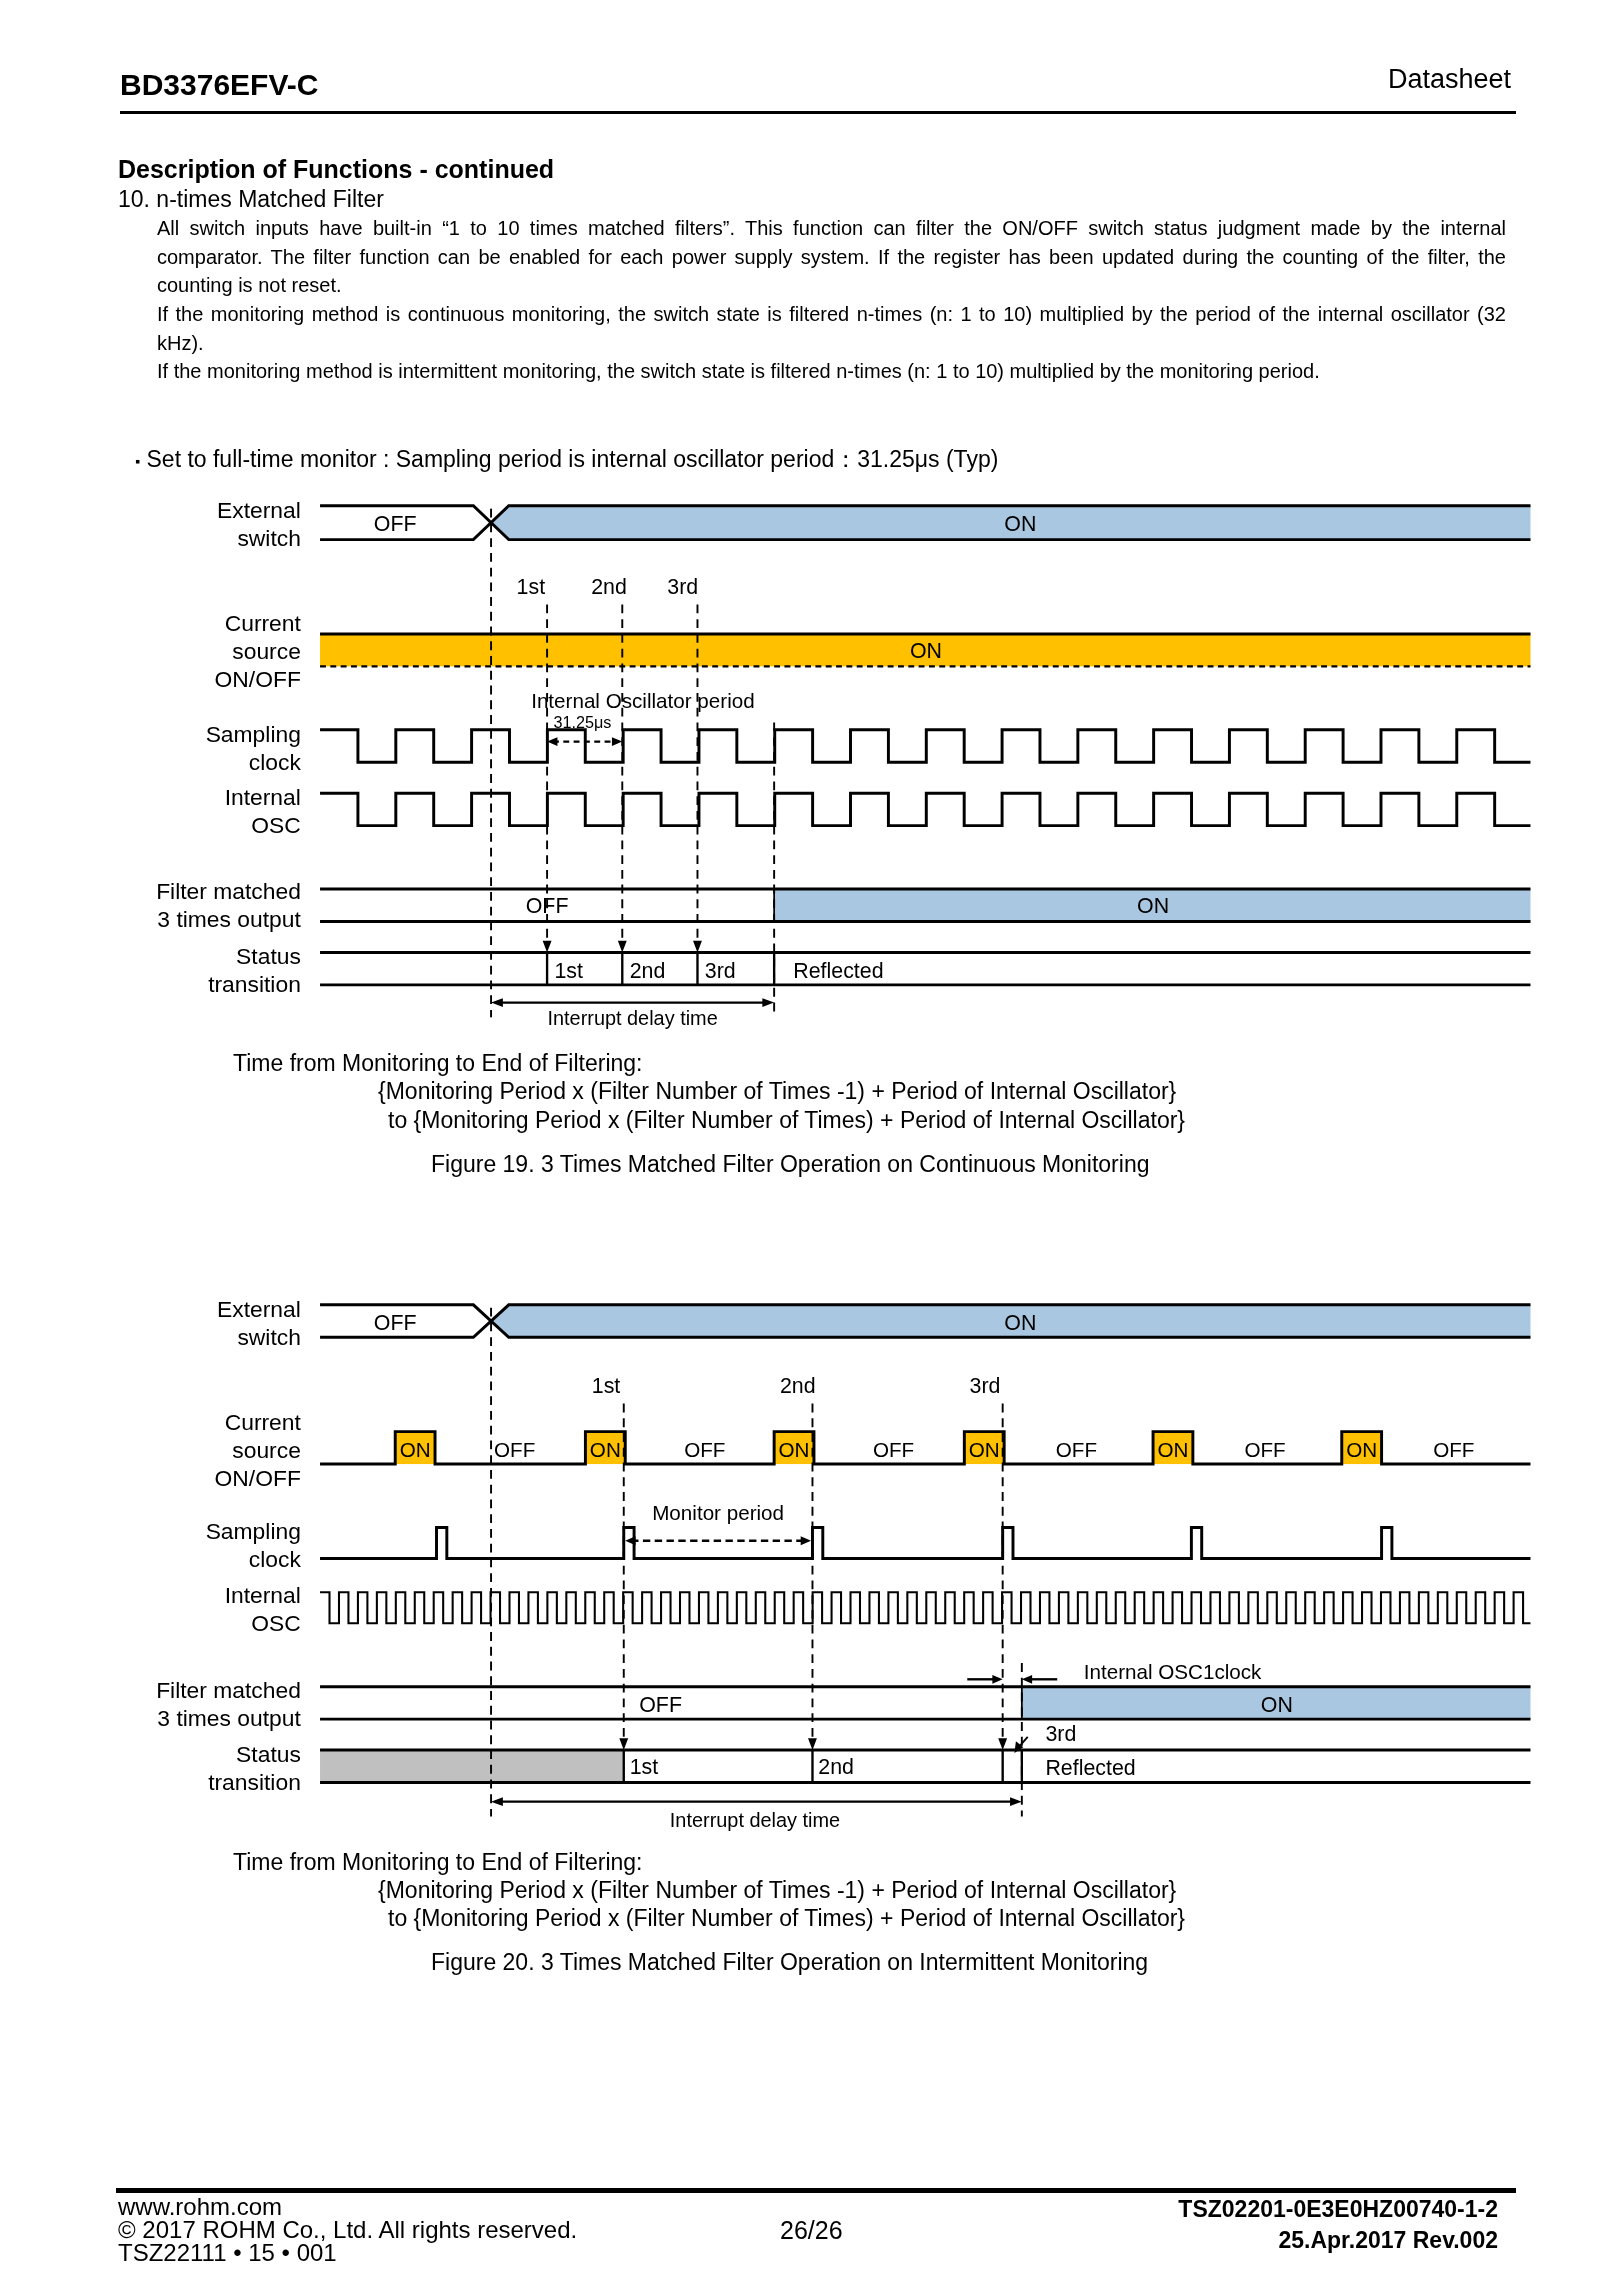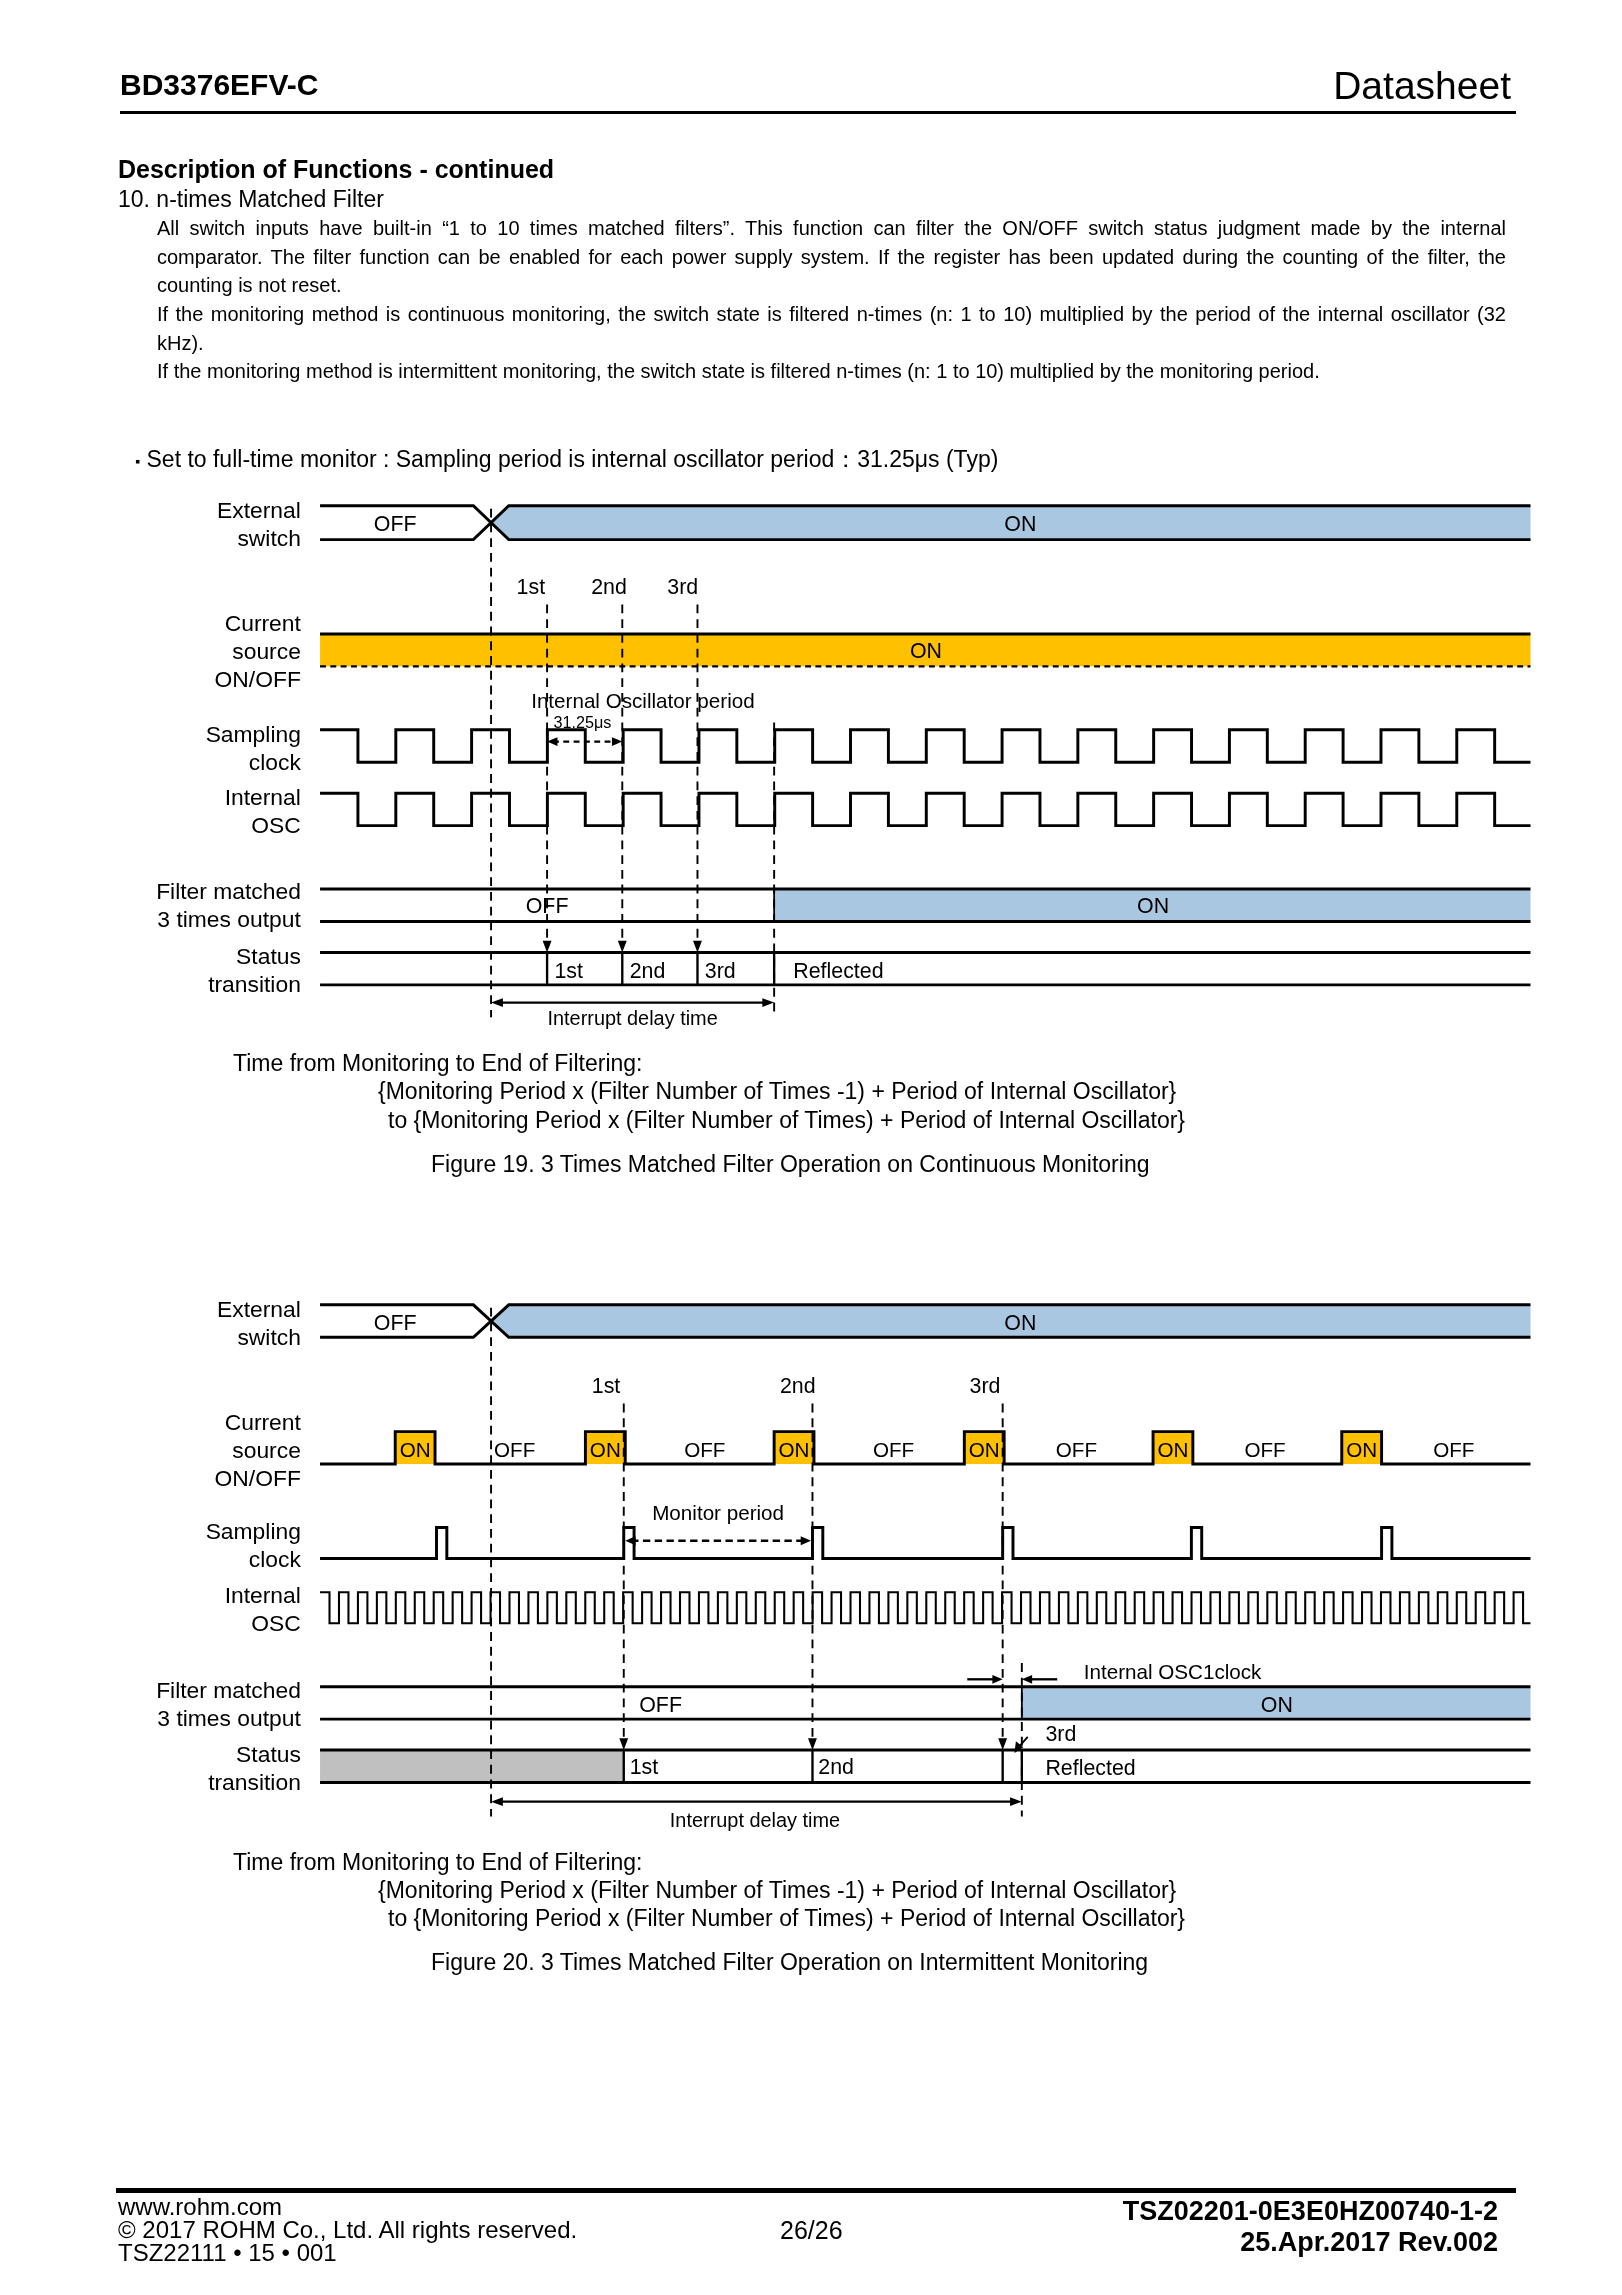--- a/index.html
+++ b/index.html
@@ -1,34 +1,34 @@
 <!DOCTYPE html>
 <html style="font-size:10.5px"><head>
 <meta charset="utf-8">
 <style>
   html, body { margin: 0; padding: 0; background: #ffffff; }
   body { width: 1622px; height: 2295px; position: relative; overflow: hidden;
          font-family: "Liberation Sans", sans-serif; color: #000; }
   .page { position: absolute; left: 0; top: 0; width: 1618px; height: 2295px; }
   .abs { position: absolute; white-space: nowrap; }
   .hdr-title { left: 120px; top: 68px; font-size: 30px; font-weight: bold; }
-  .hdr-right { right: 107px; top: 64px; font-size: 39px; }
+  .hdr-right { right: 107px; top: 64px; font-size: 27px; }
   .hdr-rule { left: 120px; top: 111px; width: 1396px; height: 3.3px; background: #000; }
   .sec-title { left: 118px; top: 155px; font-size: 25px; font-weight: bold; }
   .sub-title { left: 118px; top: 186px; font-size: 23px; }
   .para { position: absolute; left: 157px; width: 1349px; font-size: 20px; line-height: 28.5px; text-align: justify; }
   .bullet-line { font-size: 23px; }
   .bullet-line b { font-weight: normal; }
   .fig-svg { position: absolute; left: 0; }
   .formula { font-size: 23px; }
   .caption { font-size: 23px; }
   .foot-rule { left: 116px; top: 2188px; width: 1400px; height: 4.6px; background: #000; }
   .foot-small { font-size: 24px; }
   .foot-page { font-size: 25px; }
-  .foot-right { font-size: 27px; font-weight: bold; text-align: right; }
+  .foot-right { font-size: 23px; font-weight: bold; text-align: right; }
   svg text { font-family: "Liberation Sans", sans-serif; }
 </style>
 </head>
 <body>
 
 <div class="page">
 
   <div class="abs hdr-title">BD3376EFV-C</div>
   <div class="abs hdr-right">Datasheet</div>
   <div class="abs hdr-rule"></div>

